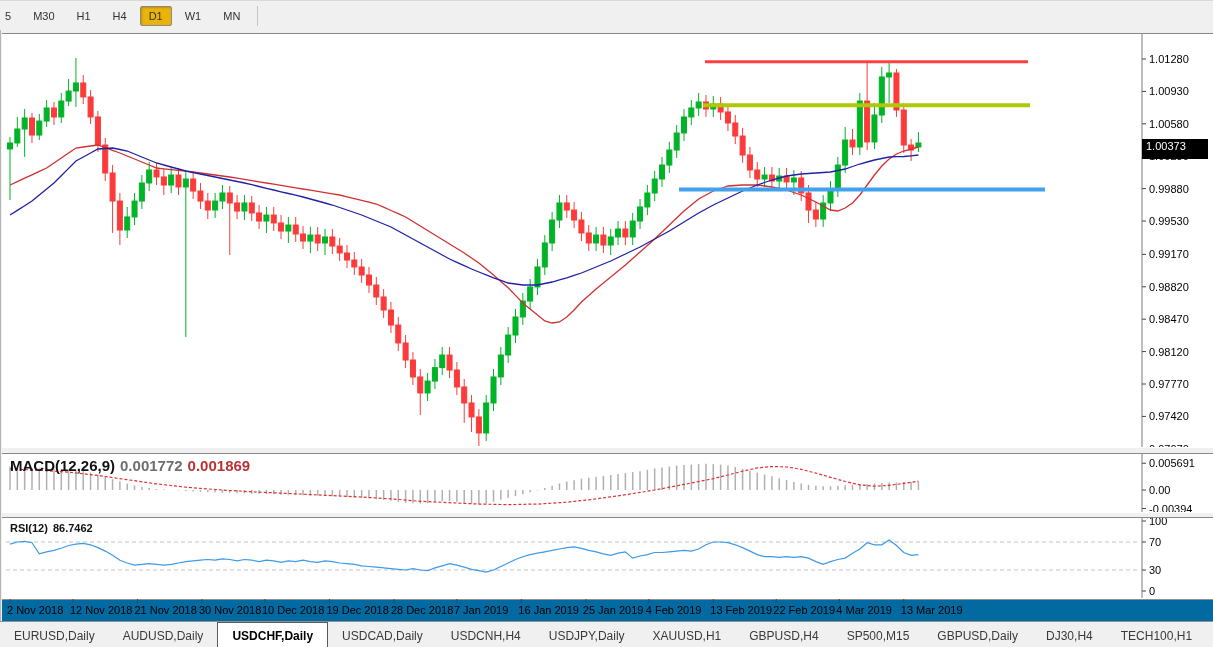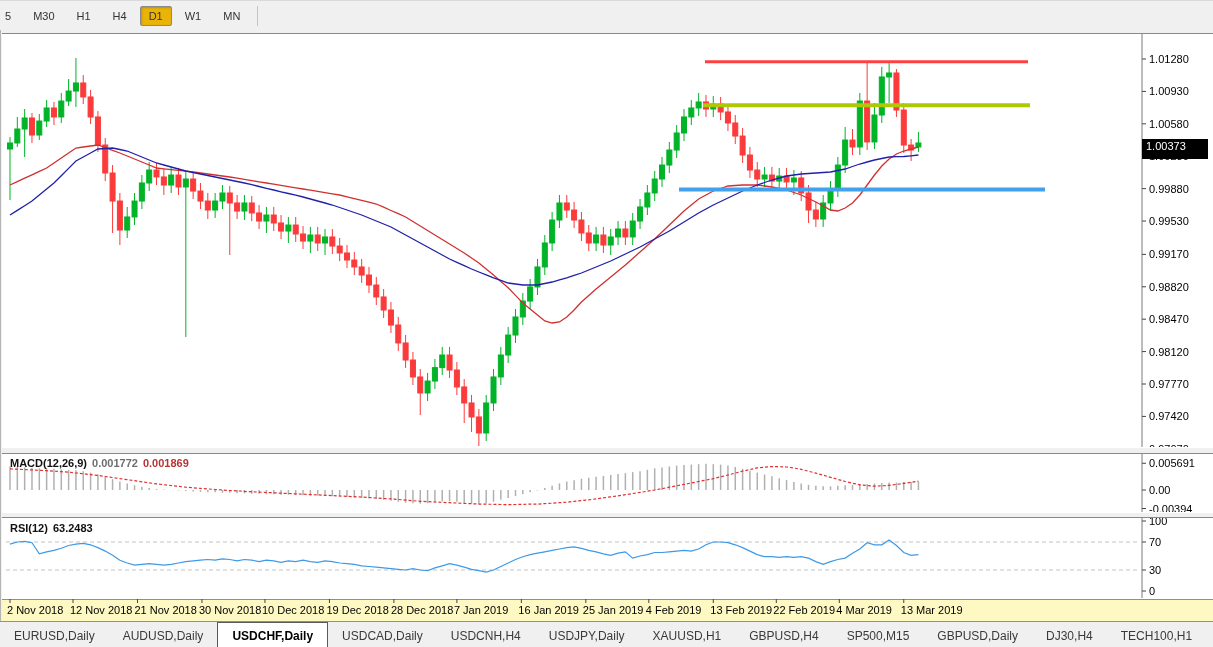--- a/index.html
+++ b/index.html
@@ -8,29 +8,29 @@
   #toolbar{position:absolute;top:0;left:0;width:1213px;height:29px;background:#f0f0f0;border-bottom:1px solid #c6c6c6;display:flex;align-items:center;}
   .tf-btn{font-size:11px;color:#333;padding:3px 8px;margin:0 2px;border:1px solid transparent;border-radius:2px;cursor:default;white-space:nowrap;}
   .tf-btn.active{background:#eab308;border:1px solid #8a8a8a;box-shadow:inset 1px 1px 2px rgba(0,0,0,0.18);}
   .tb-sep{width:1px;height:20px;background:#c4c4c4;margin:0 6px;}
   
   #client{position:absolute;top:29px;left:0;width:1213px;height:591px;background:#f0f0f0;border-left:1px solid #b5b5b5;}
   .panel{position:absolute;left:1px;width:1212px;background:#fff;border-top:1px solid #898989;border-bottom:1px solid #898989;}
   #main-panel{top:3px;height:415px;}
   #macd-panel{top:423px;height:60px;}
   #rsi-panel{top:487px;height:82px;text-align:right;}
-  #date-axis{position:absolute;left:1px;top:569px;width:1212px;height:22px;background:#fef9c3;}
+  #date-axis{position:absolute;left:1px;top:569px;width:1212px;height:22px;background:#0369a1;}
   .splitter{position:absolute;left:0;width:1213px;background:#f0f0f0;}
   #split1{top:418px;height:5px;}
   #split2{top:483px;height:4px;}
   svg{display:block;}
   .overlay-label{position:absolute;font-size:12px;color:#111;white-space:nowrap;z-index:5;}
   #chart-title{top:7px;left:9px;font-weight:bold;}
   #chart-title .caret{font-size:10px;margin-right:4px;}
-  #macd-label{top:3px;left:8px;font-size:11px;font-weight:bold;}
+  #macd-label{top:3px;left:8px;font-size:15px;font-weight:bold;}
   #macd-label .v1{color:#6e6e6e;font-weight:bold;margin-left:5px;}
   #macd-label .v2{color:#b63434;font-weight:bold;margin-left:5px;}
   #rsi-label{top:4px;left:8px;font-size:11px;font-weight:bold;}
   #rsi-label .v1{margin-left:5px;}
   #price-box{position:absolute;left:1140px;width:62px;height:20px;background:#000;color:#fff;font-size:11px;line-height:14px;padding-left:4px;z-index:6;}
   
   #tabbar{position:absolute;left:0;top:620px;width:1213px;height:27px;background:#f0f0f0;border-top:1px solid #8f8f8f;display:flex;align-items:stretch;overflow:hidden;}
   .tab{display:flex;align-items:center;font-size:12px;color:#3a3a3a;padding:0 14px;white-space:nowrap;cursor:default;margin-top:1px;}
   .tab.active{background:#fff;border:1px solid #5a5a5a;border-bottom:none;font-weight:bold;color:#000;margin-top:0;}
   .tab-sep{width:1px;height:14px;background:#aaa;align-self:center;}
@@ -494,21 +494,21 @@
           <line x1="1140" y1="3" x2="1144" y2="3" stroke="#444" stroke-width="1"></line>
           <text x="1147" y="7" font-size="11" fill="#000" font-family="&quot;Liberation Sans&quot;,sans-serif">100</text>
           <line x1="1140" y1="24" x2="1144" y2="24" stroke="#444" stroke-width="1"></line>
           <text x="1147" y="28" font-size="11" fill="#000" font-family="&quot;Liberation Sans&quot;,sans-serif">70</text>
           <line x1="1140" y1="52" x2="1144" y2="52" stroke="#444" stroke-width="1"></line>
           <text x="1147" y="56" font-size="11" fill="#000" font-family="&quot;Liberation Sans&quot;,sans-serif">30</text>
           <line x1="1140" y1="73" x2="1144" y2="73" stroke="#444" stroke-width="1"></line>
           <text x="1147" y="77" font-size="11" fill="#000" font-family="&quot;Liberation Sans&quot;,sans-serif">0</text>
         </svg>
       <div id="rsi-label" class="overlay-label">
-        <span>RSI(12)</span><span class="v1">63.2483</span>
+        <span>RSI(12)</span><span class="v1">86.7462</span>
       </div>
     </div>
 
     <div id="date-axis">
       <svg id="date-svg" width="1212" height="22">
           <line x1="0" y1="0.5" x2="1212" y2="0.5" stroke="#8f8f8f" stroke-width="1"></line>
           <line x1="8" y1="0" x2="8" y2="4" stroke="#444" stroke-width="1"></line>
           <text x="5" y="15" font-size="11" fill="#000" font-family="&quot;Liberation Sans&quot;,sans-serif">2 Nov 2018</text>
           <line x1="71.00359999999999" y1="0" x2="71.00359999999999" y2="4" stroke="#444" stroke-width="1"></line>
           <text x="68.00359999999999" y="15" font-size="11" fill="#000" font-family="&quot;Liberation Sans&quot;,sans-serif">12 Nov 2018</text>

